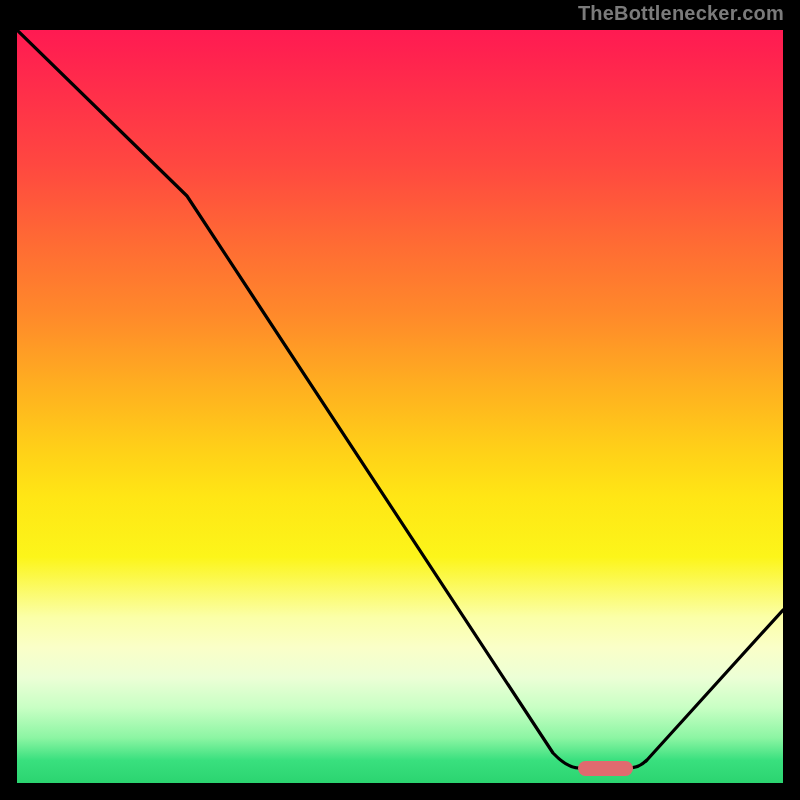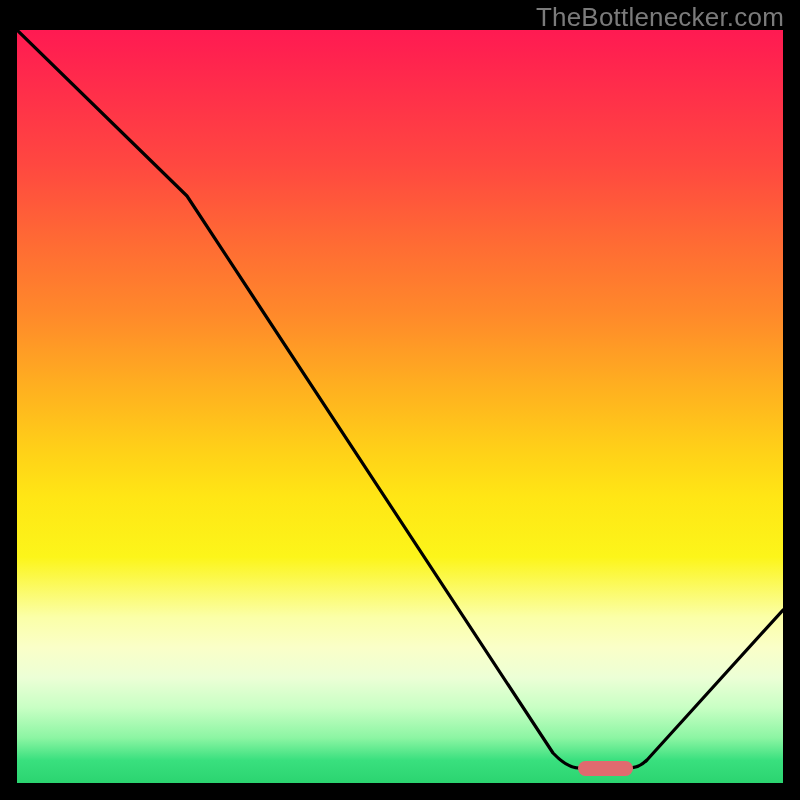--- a/index.html
+++ b/index.html
@@ -44,22 +44,22 @@
       #8cf5a3 94%,
       #39e07e 97%,
       #2bd470 100%
     );
   }
   .attribution {
     position: absolute;
     top: 2px;
     right: 16px;
     color: #7b7b7b;
-    font-size: 26px;
-    font-weight: 400;
+    font-size: 20px;
+    font-weight: 700;
     letter-spacing: 0.2px;
   }
   svg.curve {
     position: absolute;
     left: 0;
     top: 0;
     width: 766px;
     height: 753px;
   }
   .marker {

